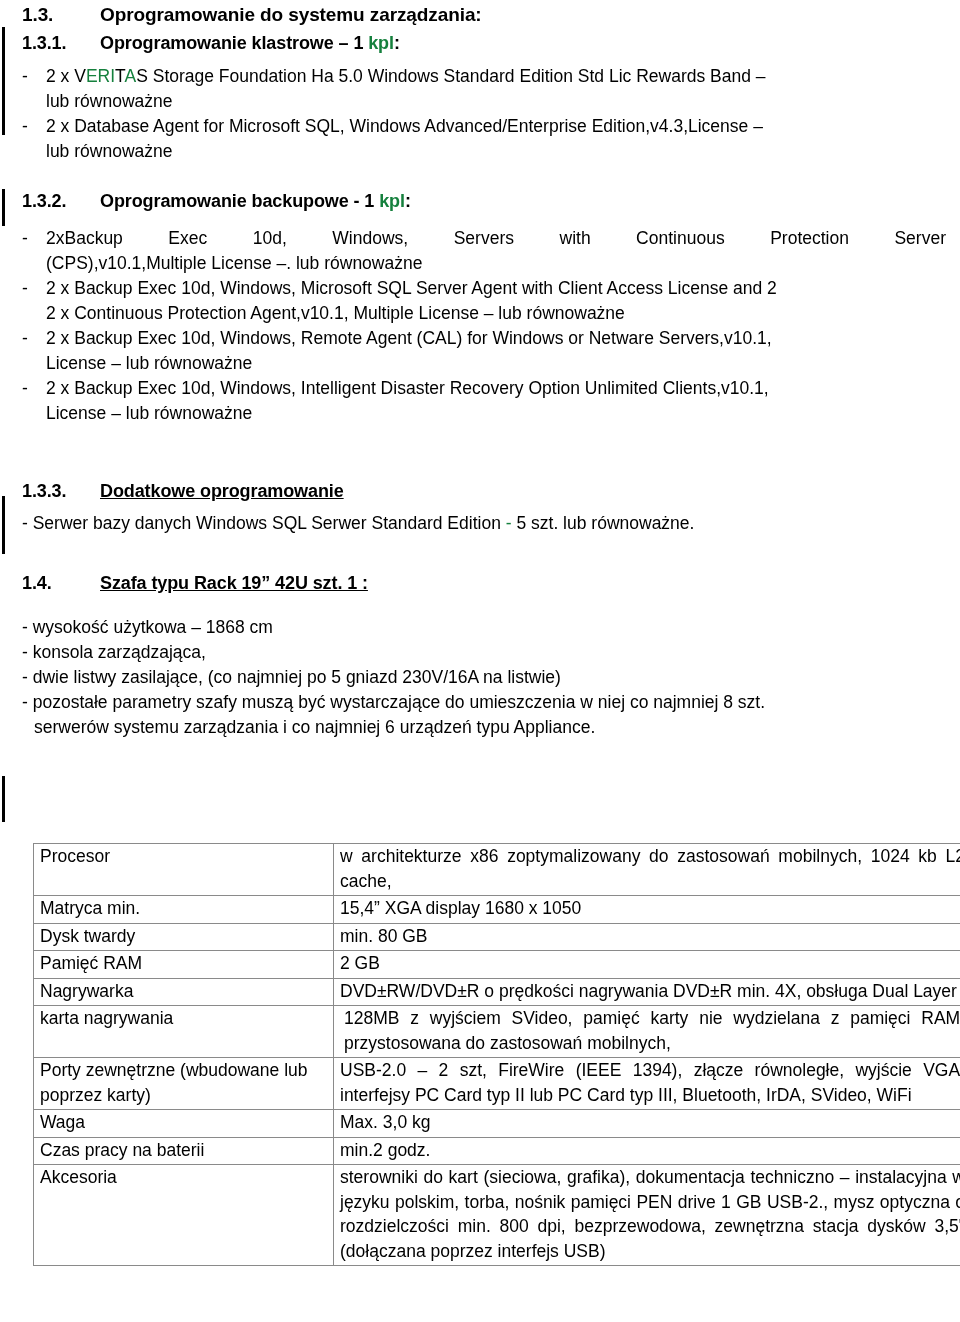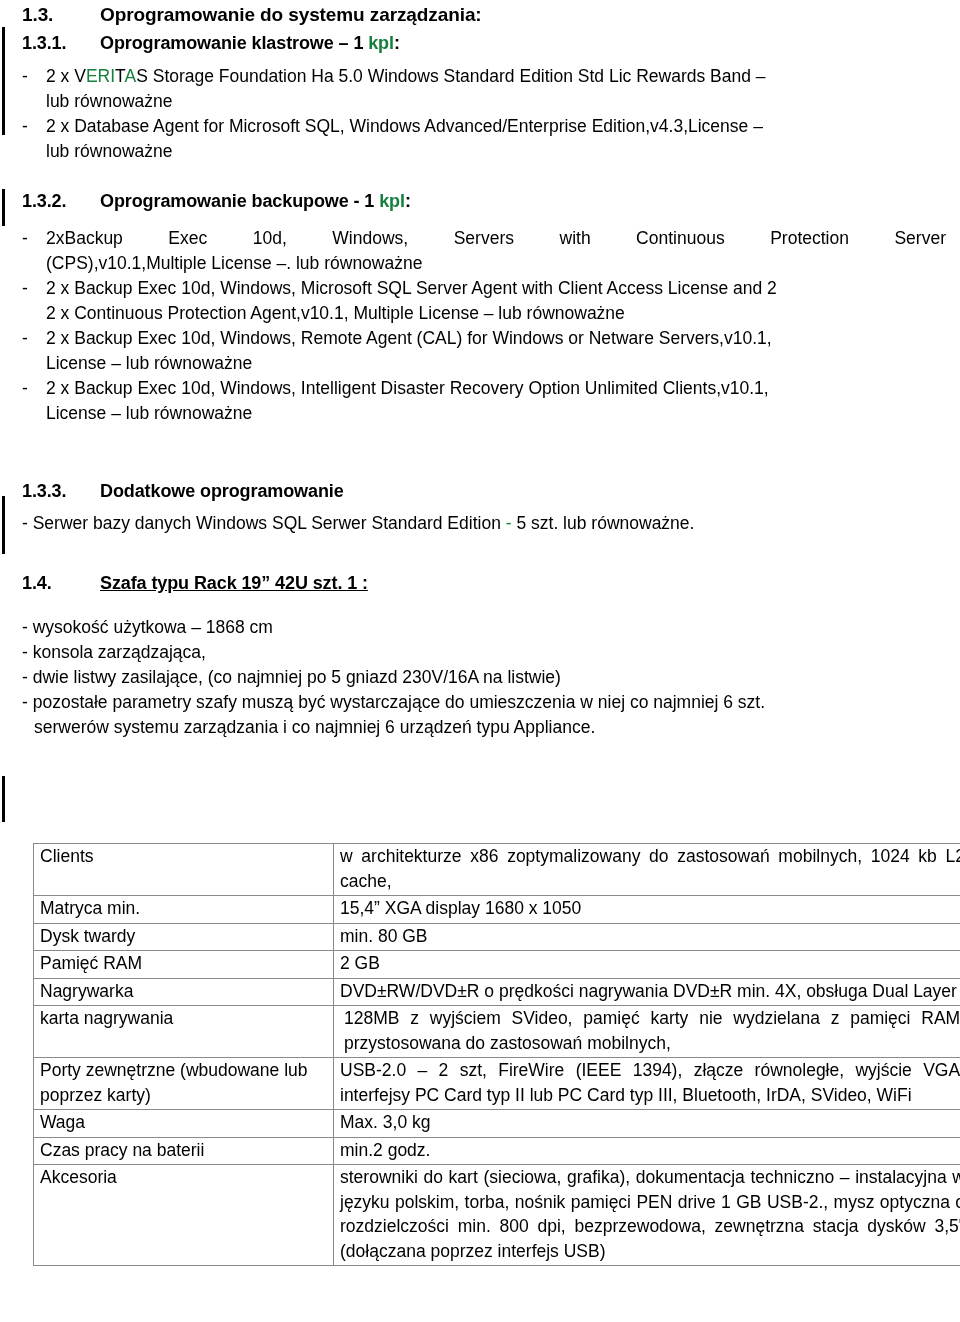--- a/index.html
+++ b/index.html
@@ -79,21 +79,21 @@
     position: absolute;
     left: 22px; top: 190px; width: 920px;
   }
   .sect-1-3-2 .num { display: inline-block; width: 78px; }
   .list-1-3-2 {
     position: absolute;
     left: 22px; top: 226px; width: 924px;
   }
   .sect-1-3-3 {
     position: absolute;
-    left: 22px; top: 480px; width: 920px;
+    left: 22px; top: 480px; width: 920px; text-decoration: underline;
   }
   .sect-1-3-3 .num { display: inline-block; width: 78px; }
   .line-1-3-3 {
     position: absolute;
     left: 22px; top: 511px; width: 920px;
   }
   .sect-1-4 {
     position: absolute;
     left: 22px; top: 572px; width: 920px; text-decoration: underline;
   }
@@ -215,29 +215,29 @@
     <span>- Serwer bazy danych Windows  SQL Serwer Standard Edition </span><span class="red">-</span><span> 5 szt. lub równoważne.</span>
   </div>
 
   <div class="sect-1-4 h4">
     <span class="num">1.4.</span><span>Szafa typu Rack 19” 42U szt. 1 :</span>
   </div>
   <div class="list-1-4">
     <div class="ln">- wysokość użytkowa – 1868 cm</div>
     <div class="ln">- konsola zarządzająca,</div>
     <div class="ln">- dwie listwy zasilające, (co najmniej po 5 gniazd 230V/16A na listwie)</div>
-    <div class="ln">- pozostałe parametry szafy muszą być wystarczające do umieszczenia w niej co najmniej 6 szt.</div>
+    <div class="ln">- pozostałe parametry szafy muszą być wystarczające do umieszczenia w niej co najmniej 8 szt.</div>
     <div class="ln indent">serwerów systemu zarządzania i co najmniej 6 urządzeń typu  Appliance.</div>
   </div>
 
 
   <table class="spec">
     <tbody>
       <tr>
-        <td class="k">Clients</td>
+        <td class="k">Procesor</td>
         <td class="v just">w architekturze x86 zoptymalizowany do zastosowań mobilnych, 1024 kb L2 cache,</td>
       </tr>
       <tr>
         <td class="k">Matryca min.</td>
         <td class="v">15,4” XGA display 1680 x 1050</td>
       </tr>
       <tr>
         <td class="k">Dysk twardy</td>
         <td class="v">min. 80 GB</td>
       </tr>

